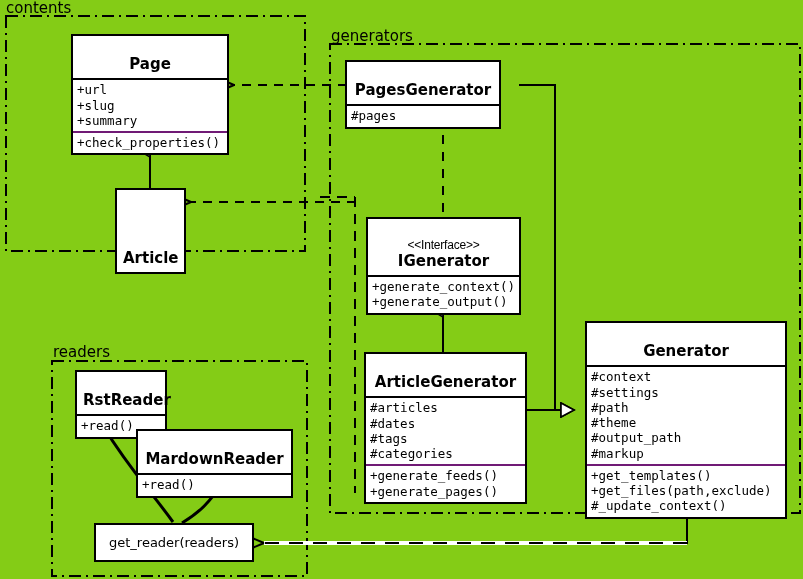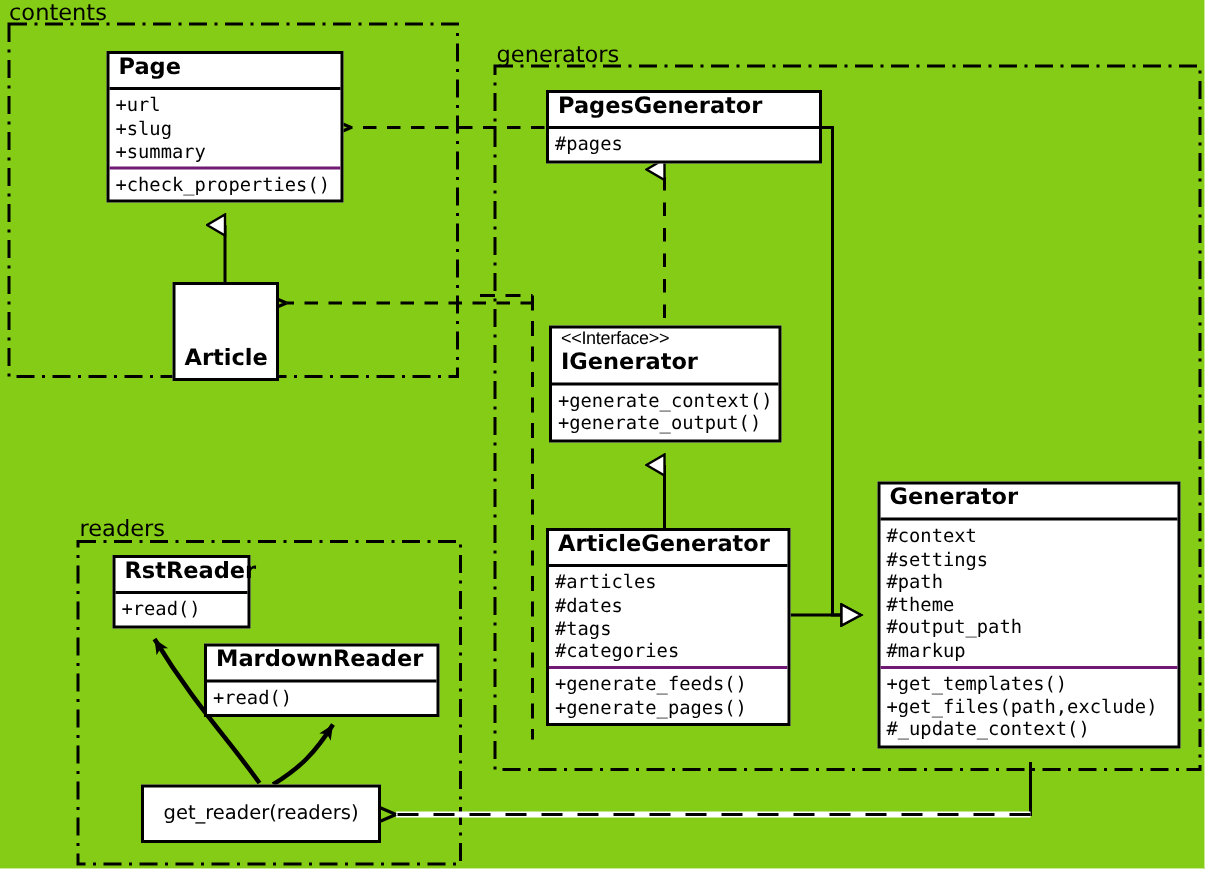--- a/index.html
+++ b/index.html
@@ -35,24 +35,25 @@
   
   .uml {
     position: absolute;
     box-sizing: border-box;
     border: 2px solid #000;
     background: #ffffff;
     z-index: 5;
   }
   .uml .hdr {
     box-sizing: border-box;
+    text-align: center;
     font-weight: bold;
     font-size: 15px;
     color: #000;
-    padding: 0 6px 5px 6px;
+    padding: 20px 6px 5px 6px;
     border-bottom: 2px solid #000;
     line-height: 1.15;
     white-space: nowrap;
   }
   .uml .hdr .stereo {
     display: block;
     font-weight: normal;
     font-family: Liberation Sans, sans-serif;
     font-size: 12px;
     letter-spacing: -0.2px;
@@ -151,21 +152,21 @@
     </div>
     <div class="sect">
       <div>+check_properties()</div>
     </div>
   </div>
 
   <div class="uml" style="left:115px; top:188px; width:71px;">
     <div class="hdr" style="border-bottom:none;margin-top:40px;">Article</div>
   </div>
 
-  <div class="uml" style="left:364px; top:60px; width:184px;">
+  <div class="uml" style="left:345px; top:60px; width:156px;">
     <div class="hdr">PagesGenerator</div>
     <div class="sect">
       <div>#pages</div>
     </div>
   </div>
 
   <div class="uml" style="left:366px; top:217px; width:155px;">
     <div class="hdr">
       <span class="stereo">&lt;&lt;Interface&gt;&gt;</span>
       <span>IGenerator</span>

